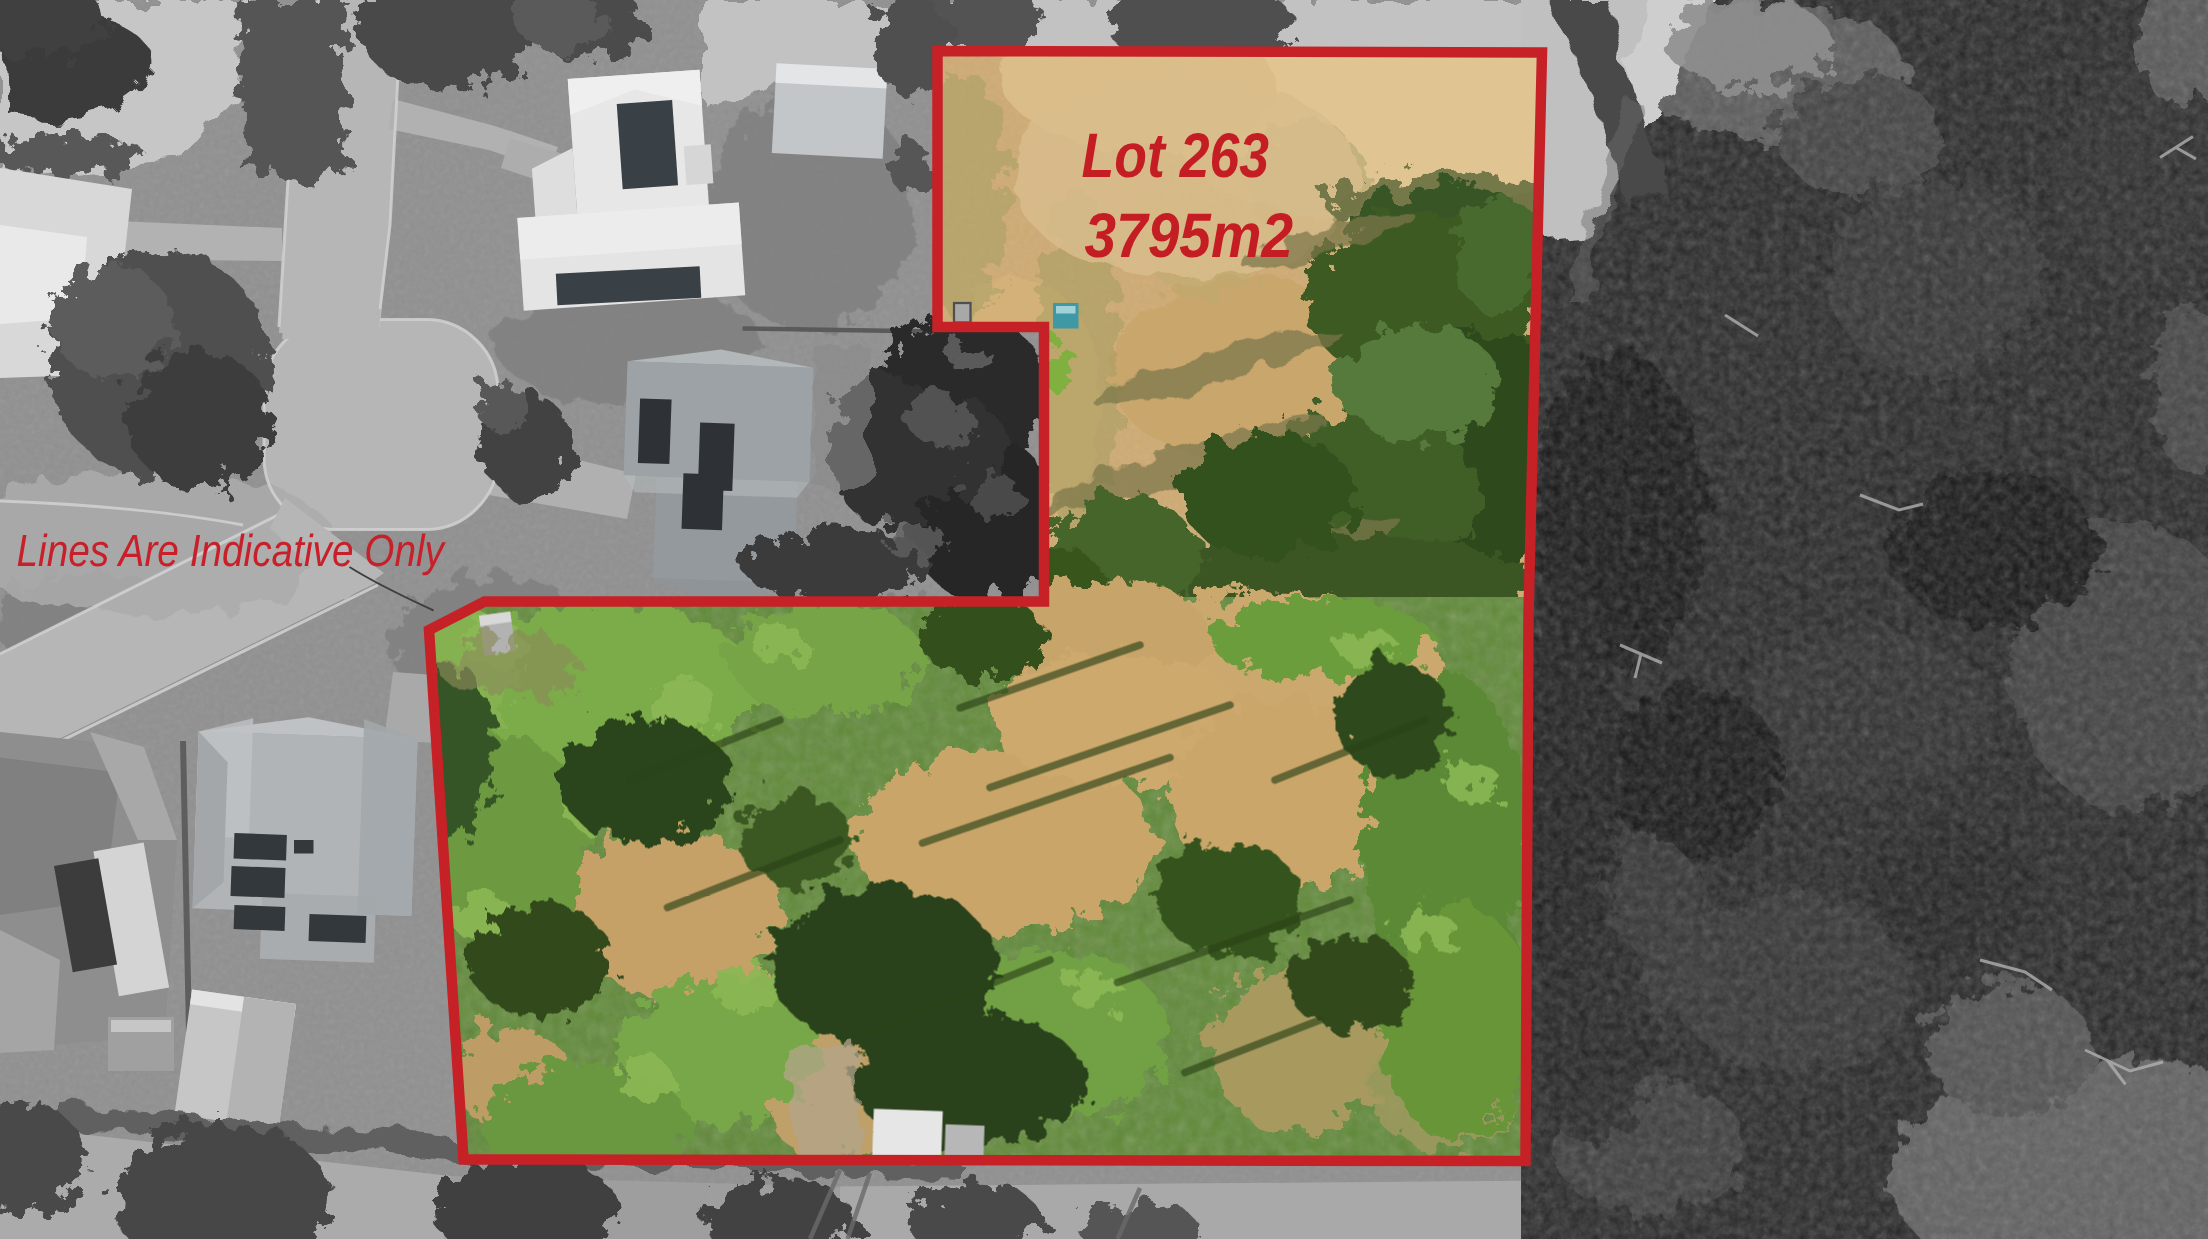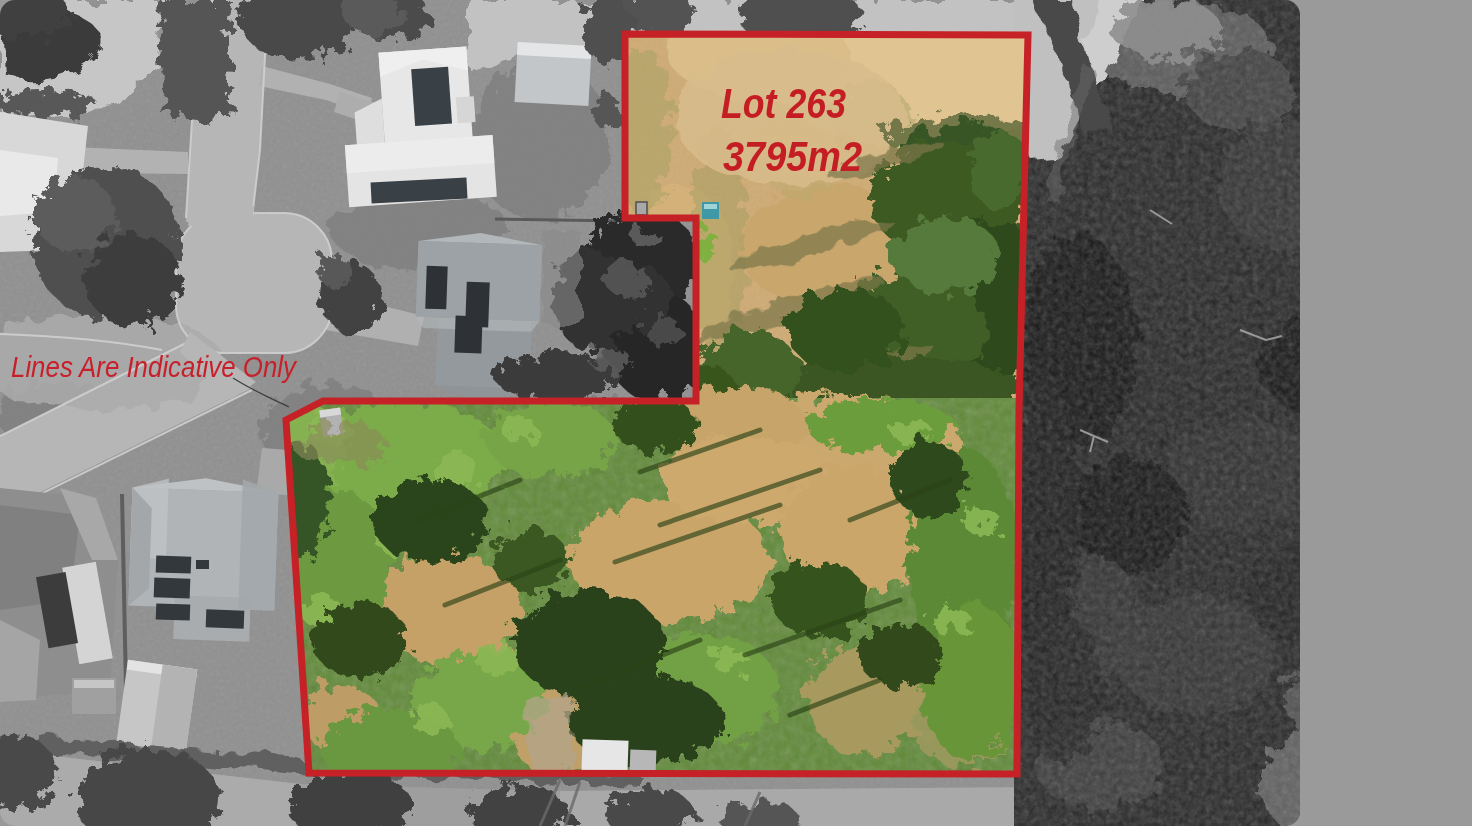--- a/index.html
+++ b/index.html
@@ -1,15 +1,15 @@
 <!DOCTYPE html>
 <html><head><meta charset="utf-8">
 <style>
 html,body{margin:0;padding:0;background:#9a9a9a;}
-#wrap{position:relative;width:1300px;height:826px;overflow:hidden;font-family:"Liberation Sans",sans-serif;border-radius:15px;}
+#wrap{position:relative;width:1472px;height:826px;overflow:hidden;font-family:"Liberation Sans",sans-serif;}
 svg{display:block}
 </style></head>
 <body>
 <div id="wrap">
 <svg width="1472" height="826" viewBox="0 0 1472 826">
 <defs>
 <filter id="rough" x="-30%" y="-30%" width="160%" height="160%">
 <feTurbulence type="fractalNoise" baseFrequency="0.04" numOctaves="3" seed="7" result="t"></feTurbulence>
 <feDisplacementMap in="SourceGraphic" in2="t" scale="22"></feDisplacementMap>
 </filter>

